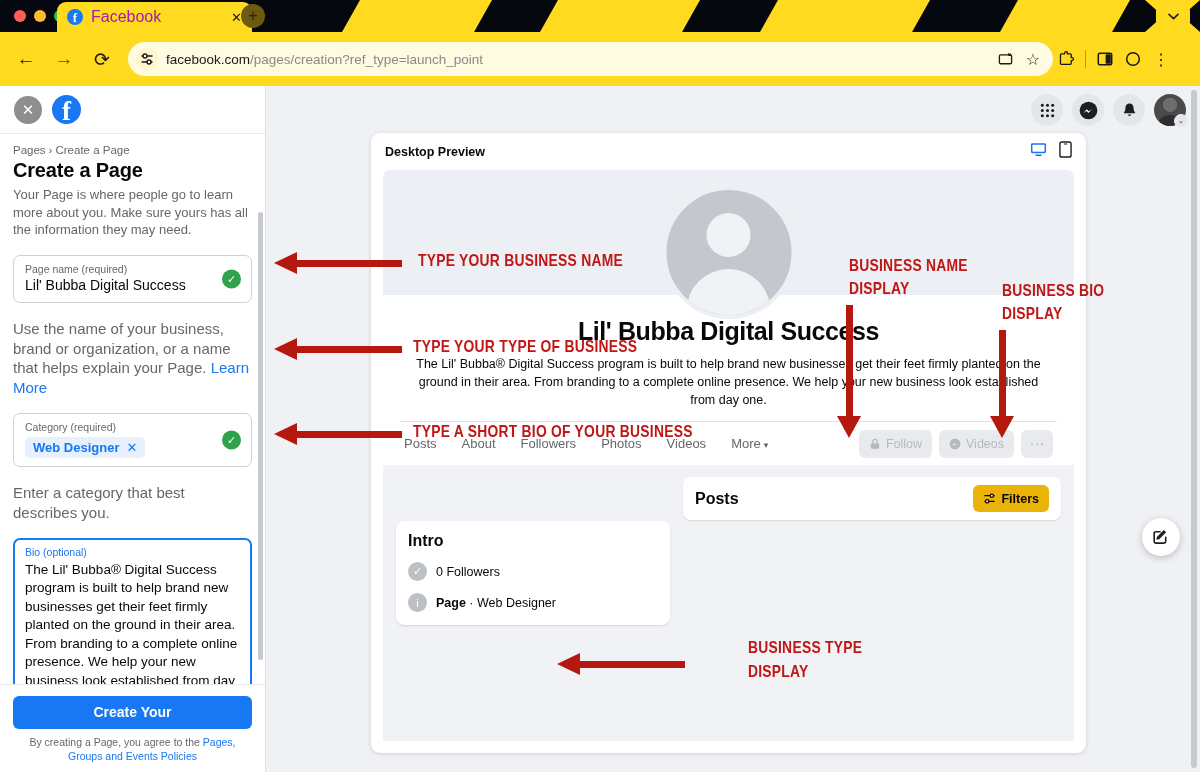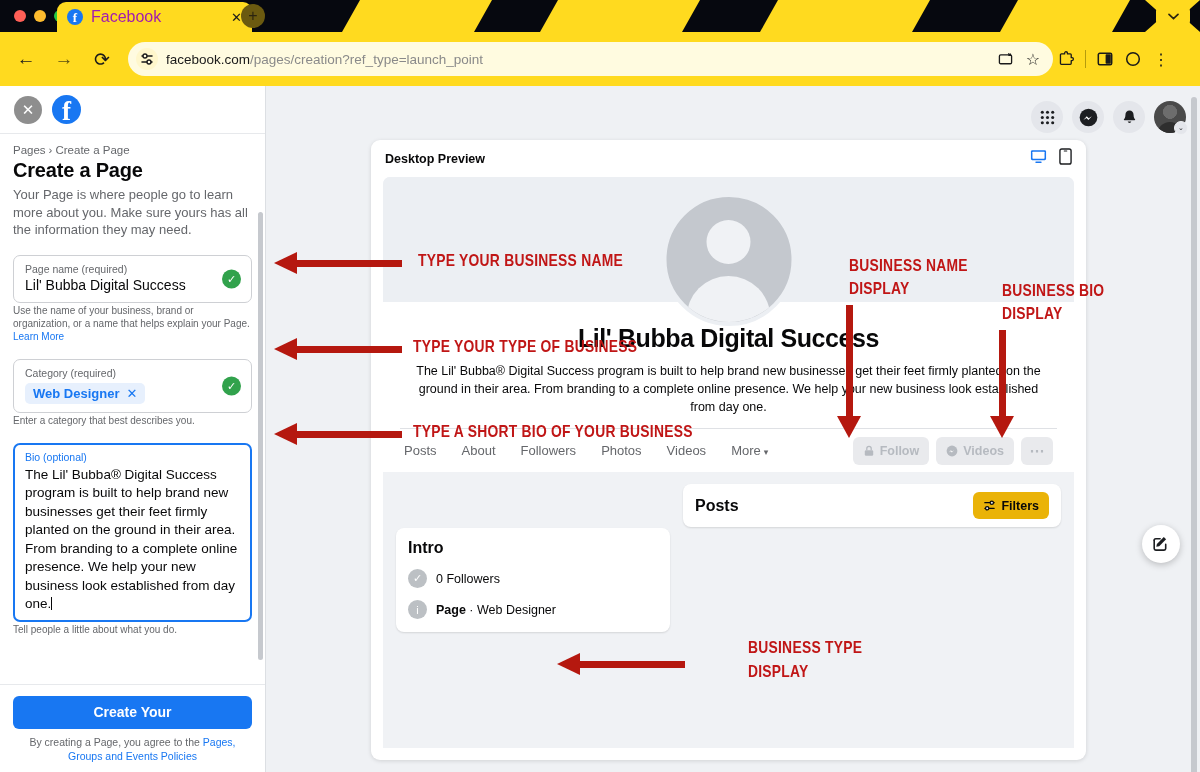--- a/index.html
+++ b/index.html
@@ -123,21 +123,21 @@
   .field.focused { border:2px solid #1877f2; padding:6px 10px 7px 10px; }
   .field-label { font-size:10.5px; color:#65676b; line-height:1.2; }
   .field.focused .field-label { color:#1877f2; }
   .field-value { font-size:14px; color:#080809; line-height:1.3; margin-top:1px; }
   .check {
     position:absolute; right:10px; top:50%; transform:translateY(-50%);
     width:19px; height:19px; border-radius:50%; background:#31a24c;
     display:flex; align-items:center; justify-content:center;
     color:#fff; font-size:11px;
   }
-  .helper { font-size:10px; color:#65676b; margin-top:1px; line-height:1.3; }
+  .helper { font-size:15px; color:#65676b; margin-top:16px; line-height:1.3; }
   .helper a, .link { color:#1877f2; text-decoration:none; }
 
   .chip {
     display:inline-flex; align-items:center; gap:7px; margin-top:3px;
     background:#e7f0fd; color:#1877f2; border-radius:5px;
     padding:3px 8px; font-size:13px; font-weight:bold;
   }
   .chip .x { font-weight:normal; font-size:13px; cursor:pointer; }
 
   .bio-text { font-size:13.5px; color:#080809; line-height:1.37; margin-top:2px; }
@@ -151,21 +151,21 @@
 
   .sb-foot { border-top:1px solid #e7e9ec; padding:11px 13px 9px 13px; }
   .btn-primary {
     width:100%; height:33px; background:#1877f2; color:#fff;
     border:none; border-radius:6px; font-size:14px; font-weight:bold;
     cursor:pointer; font-family:inherit;
   }
   .terms { font-size:10.5px; color:#65676b; text-align:center; margin-top:6px; line-height:1.35; }
 
   
-  .main { position:absolute; left:266px; top:7px; right:0; height:482px; }
+  .main { position:absolute; left:266px; top:0; right:0; height:482px; }
   .main-topbar {
     position:absolute; right:14px; top:8px; display:flex; align-items:center; gap:9px;
   }
   .circ-btn {
     width:32px; height:32px; border-radius:50%; background:#e4e6eb;
     display:flex; align-items:center; justify-content:center; cursor:pointer;
   }
   .avatar-btn { position:relative; width:32px; height:32px; cursor:pointer; }
   .avatar-img {
     width:32px; height:32px; border-radius:50%;
@@ -221,21 +221,21 @@
     font-size:12.5px; color:#080809; line-height:1.45;
     padding:9px 29px 0 29px;
   }
   .nav-row {
     margin:12px 17px 0 17px; border-top:1px solid #dfe1e5;
     height:44px; display:flex; align-items:center; gap:25px; padding:0 4px;
     background:#fff;
   }
   .nav-tab { font-size:13px; color:#65676b; cursor:pointer; white-space:nowrap; }
   .nav-tab .car { font-size:9px; margin-left:3px; }
-  .nav-actions { margin-left:auto; display:flex; align-items:center; gap:7px;font-weight:bold; }
+  .nav-actions { margin-left:auto; display:flex; align-items:center; gap:7px; }
   .act-btn {
     height:28px; background:#e9eaed; border-radius:6px; color:#b6bac0;
     font-size:12.5px; display:flex; align-items:center; gap:5px; padding:0 10px;
     cursor:pointer;
   }
   .act-btn.sq { padding:0; width:32px; justify-content:center; font-size:15px; }
 
   .cards-row { display:flex; gap:13px; padding:12px 13px 0 13px; }
   .intro-card {
     width:274px; background:#fff; border-radius:8px;

